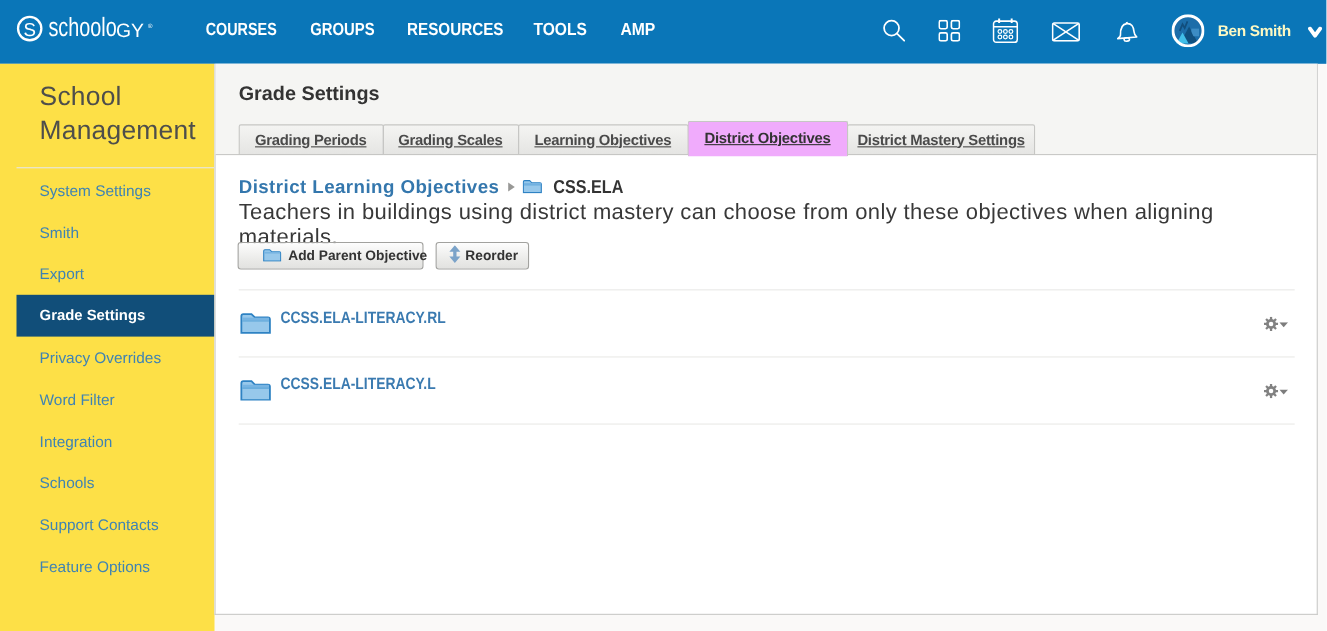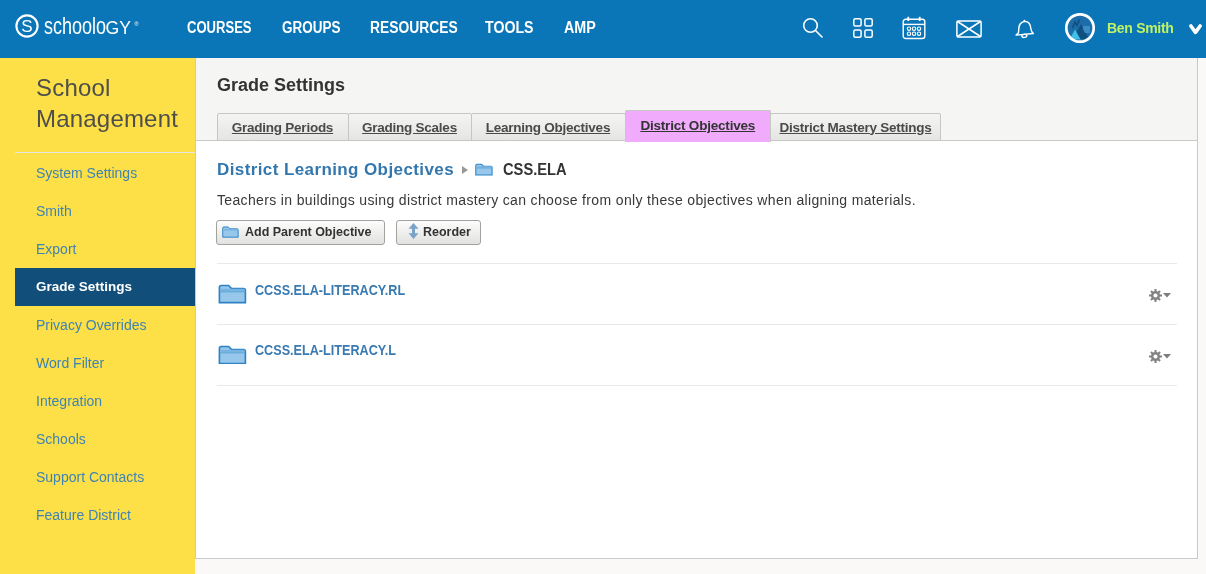--- a/index.html
+++ b/index.html
@@ -4,43 +4,43 @@
 <style>
 * { margin:0; padding:0; box-sizing:border-box; }
 html,body { width:1206px; height:574px; font-family:"Liberation Sans",sans-serif; background:#faf9f8; overflow:hidden; position:relative; }
 .hdr { position:absolute; top:0; left:0; width:1206px; height:58px; background:#0a76b8; }
 .logo { position:absolute; left:14px; top:13px; }
 .wm1 { position:absolute; left:44px; top:12px; color:#fff; font-size:24px; transform:scaleX(0.75); transform-origin:0 0; white-space:nowrap; }
 .wm2 { position:absolute; left:105.5px; top:18.2px; color:#fff; font-size:17.6px; }
 .reg { position:absolute; left:134.5px; top:20.5px; color:#fff; font-size:5.5px; }
 .nav a { position:absolute; top:19px; color:#fff; font-weight:bold; font-size:16px; text-decoration:none; transform-origin:0 0; display:inline-block; }
 .icon { position:absolute; }
-.bensmith { position:absolute; left:1107px; top:19.5px; color:#bef264; font-weight:bold; font-size:14px; letter-spacing:-0.3px; }
+.bensmith { position:absolute; left:1107px; top:19.5px; color:#fef9c3; font-weight:bold; font-size:14px; letter-spacing:-0.3px; }
 .sidebar { position:absolute; top:58px; left:0; width:195px; height:516px; background:#fde047; }
 .sm-title { position:absolute; left:36px; top:14px; font-size:24px; line-height:31px; font-weight:400; color:#4e4e4b; letter-spacing:0.2px; }
 .sm-div { position:absolute; left:15px; top:94px; width:180px; border-top:1px solid #e7e6e4; }
 .menu { position:absolute; top:96px; left:0; width:195px; list-style:none; }
 .menu li { height:38px; line-height:38px; }
 .menu li a { display:block; padding-left:36px; color:#3f83b3; font-size:14px; text-decoration:none; }
 .menu li.sel { margin-left:15px; background:#114e79; }
 .menu li.sel a { padding-left:21px; color:#fff; font-weight:bold; font-size:13.5px; }
 .card { position:absolute; top:58px; left:195px; width:1003px; height:501px; background:#fff; border:1px solid #c9c9c7; border-top:none; }
 .cardhead { position:absolute; top:0; left:0; width:1001px; height:83px; background:#f5f5f3; border-bottom:1px solid #c9c9c7; }
 .card h1 { position:absolute; top:17px; left:21px; font-size:18px; color:#333; }
 .tabs { position:absolute; top:51.5px; left:20.5px; z-index:3; }
 .tab { position:absolute; top:3px; height:28px; line-height:27px; text-align:center; background:linear-gradient(#f4f4f2,#e5e5e3); border:1px solid #c6c6c4; border-radius:2px 2px 0 0; font-size:13.5px; letter-spacing:-0.25px; font-weight:bold; color:#4a4a4a; white-space:nowrap;text-decoration:underline; }
 .tab.act { top:0; height:32.5px; line-height:30px; background:#f0abfc; border-bottom:none; color:#333; font-size:13.5px; letter-spacing:-0.2px; z-index:2; }
 .content { position:absolute; top:84px; left:0; width:1001px; }
 .crumb { position:absolute; top:18px; left:21px; font-size:17px; font-weight:bold; color:#3477ad; white-space:nowrap; letter-spacing:0.4px; }
 .crumb .sep { display:inline-block; width:0; height:0; border-left:6px solid #989896; border-top:4.5px solid transparent; border-bottom:4.5px solid transparent; margin:0 7px 1px 8px; }
 .crumb .dark { color:#333; letter-spacing:0; display:inline-block; transform:scaleX(0.864); transform-origin:0 0; }
 .crumb svg { vertical-align:-1px; margin-right:10px; }
-.desc { position:absolute; top:50px; left:21px; font-size:14px; letter-spacing:0.35px; color:#383838; }
+.desc { position:absolute; top:40px; left:21px; font-size:20px; letter-spacing:0.35px; color:#383838; }
 .btn { position:absolute; height:25px; border:1px solid #a2a29f; border-radius:3px; background:linear-gradient(#fdfdfd,#e9e9e7 70%,#e2e2e0); font-size:12.5px; font-weight:bold; color:#333; line-height:23px; text-align:left; white-space:nowrap; }
-.btn1 { top:78px; left:20px; width:169px; padding-left:5px; }
+.btn1 { top:78px; left:20px; width:169px; padding-left:22px; }
 .btn2 { top:78px; left:200px; width:85px; padding-left:11px; }
 .btn1 svg { vertical-align:-2px; margin-right:6px; } .btn2 svg { margin-right:4px; }
 .rows { position:absolute; top:121px; left:0; width:1001px; }
 .rowline { border-top:1px solid #e9e9e7; margin:0 20px 0 21px; }
 .frow { height:60.5px; position:relative; }
 .frow .ficon { position:absolute; left:22px; top:17px; }
 .frow a.flink { position:absolute; left:59px; top:16.5px; font-size:15px; font-weight:bold; color:#3a7ab0; text-decoration:none; transform:scaleX(0.842); transform-origin:0 0; }
 .gearwrap { position:absolute; top:24px; left:953px; width:22px; height:14px; }
 </style>
 </head>
@@ -140,21 +140,21 @@
     <li>
         <a>Integration</a>
       </li>
     <li>
         <a>Schools</a>
       </li>
     <li>
         <a>Support Contacts</a>
       </li>
     <li>
-        <a>Feature District</a>
+        <a>Feature Options</a>
       </li>
   </ul>
 </div>
 
 <div class="card">
   <div class="cardhead"></div>
   <h1>Grade Settings</h1>
   <div class="tabs">
     <div class="tab" style="left:0;width:132px">Grading Periods</div>
       <div class="tab" style="left:131px;width:124px">Grading Scales</div>

